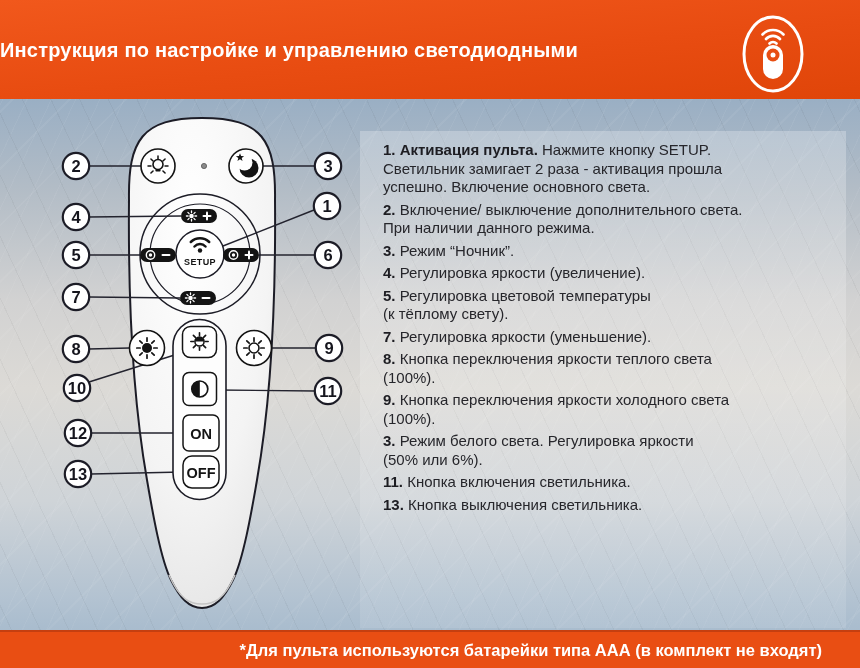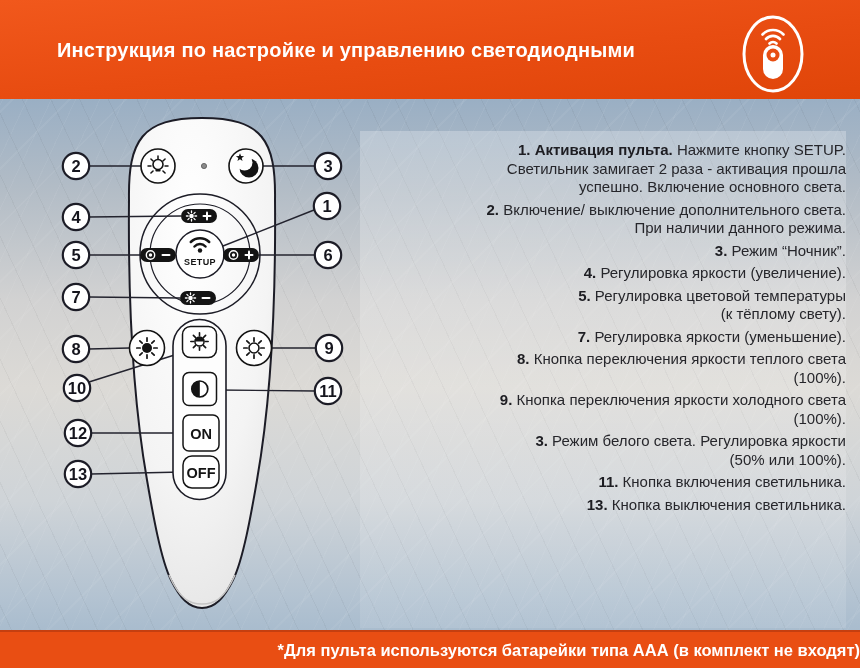--- a/index.html
+++ b/index.html
@@ -7,34 +7,34 @@
         font-family:"Liberation Sans",sans-serif;
         background:linear-gradient(180deg,#87a4c3 0%,#8fa9c3 9%,#b2bcc6 28%,#d2d2d2 45%,#dcdad6 58%,#cfd4d8 75%,#b2c2d1 90%,#9db4c9 100%);}
   .pattern{position:absolute;inset:0;pointer-events:none;
         background:
           repeating-linear-gradient(115deg, rgba(255,255,255,.05) 0 1px, transparent 1px 22px),
           repeating-linear-gradient(65deg, rgba(0,0,0,.04) 0 1px, transparent 1px 26px),
           repeating-linear-gradient(-45deg, rgba(255,255,255,.05) 0 2px, transparent 2px 40px);}
   .header{position:absolute;left:0;top:0;width:860px;height:99px;
         background:linear-gradient(175deg,#f1581c 0%,#e84c11 55%,#e04509 100%);
         display:flex;align-items:center;}
-  .header-title{color:#ffffff;font-weight:bold;font-size:20px;line-height:30px;padding-left:57px;letter-spacing:.2px;}
+  .header-title{color:#ffffff;font-weight:bold;font-size:20px;line-height:30px;letter-spacing:.2px;}
   .header-title span{display:block;}
   .header-icon{position:absolute;right:47px;top:13px;}
   .panel{position:absolute;left:360px;top:131px;width:486px;height:497px;
         background:linear-gradient(180deg,rgba(255,255,255,.26),rgba(255,255,255,.10));}
   .instructions{position:absolute;left:383px;top:141px;width:463px;color:#26262b;
         font-size:15px;line-height:18.5px;}
-  .instructions p{margin:0 0 4px 0;white-space:pre-wrap;text-align:right;}
+  .instructions p{margin:0 0 4px 0;white-space:pre-wrap;}
   .instructions b{color:#1d1d22;}
   .remote-svg{position:absolute;left:30px;top:105px;}
   .footer{position:absolute;left:0;top:630px;width:860px;height:38px;background:#e94e13;
         border-top:2px solid #c53f10;box-sizing:border-box;
         display:flex;align-items:center;justify-content:flex-end;}
-  .footer-note{color:#ffffff;font-weight:bold;font-size:16.5px;}
+  .footer-note{color:#ffffff;font-weight:bold;font-size:16.5px;padding-right:38px;}
 </style>
 </head>
 <body>
 
 <div class="page">
   <div class="pattern"></div>
 
   <div class="header">
     <div class="header-title">
       <span>Инструкция по настройке и управлению светодиодными</span>
@@ -58,21 +58,21 @@
     <p><b>3.</b><span> Режим “Ночник”.</span></p>
     <p><b>4.</b><span> Регулировка яркости (увеличение).</span></p>
     <p><b>5.</b><span> Регулировка цветовой температуры
 (к тёплому свету).</span></p>
     <p><b>7.</b><span> Регулировка яркости (уменьшение).</span></p>
     <p><b>8.</b><span> Кнопка переключения яркости теплого света
 (100%).</span></p>
     <p><b>9.</b><span> Кнопка переключения яркости холодного света
 (100%).</span></p>
     <p><b>3.</b><span> Режим белого света. Регулировка яркости
-(50% или 100%).</span></p>
+(50% или 6%).</span></p>
     <p><b>11.</b><span> Кнопка включения светильника.</span></p>
     <p><b>13.</b><span> Кнопка выключения светильника.</span></p>
   </div>
 
   <svg class="remote-svg" width="340" height="540" viewBox="30 105 340 540" font-family="Liberation Sans, sans-serif">
     <defs>
       <radialGradient id="remoteGrad" cx="42%" cy="22%" r="90%">
         <stop offset="0%" stop-color="#ffffff"></stop>
         <stop offset="60%" stop-color="#f4f4f4"></stop>
         <stop offset="100%" stop-color="#e2e2e2"></stop>

